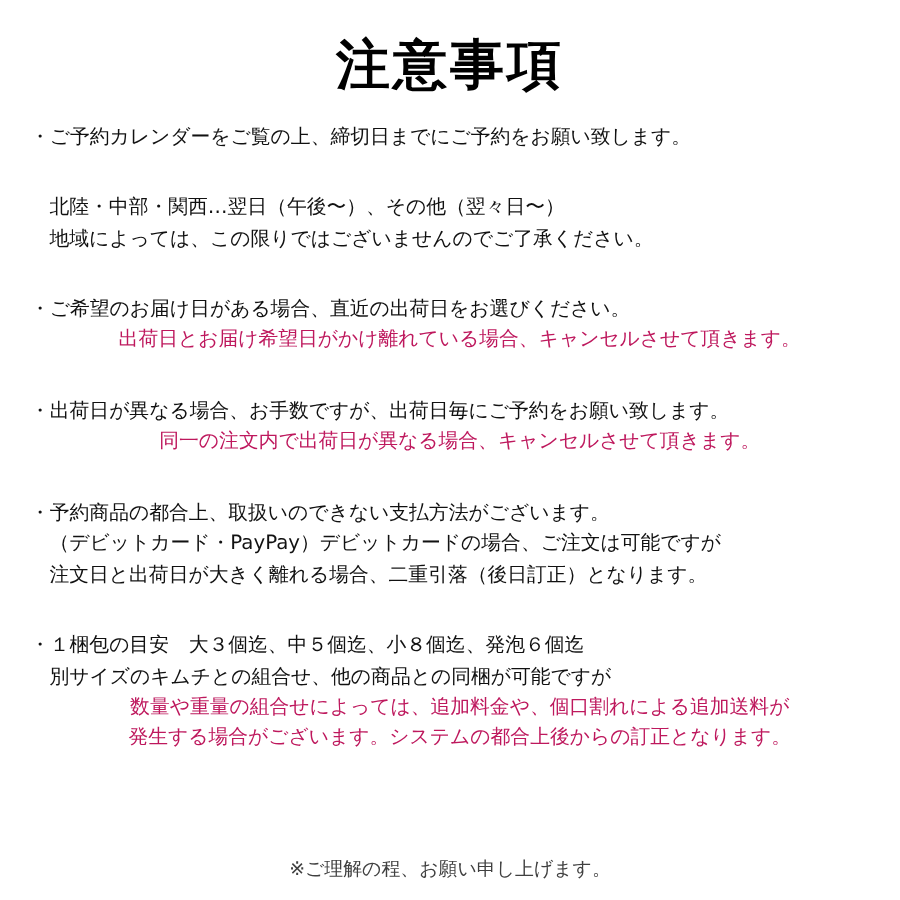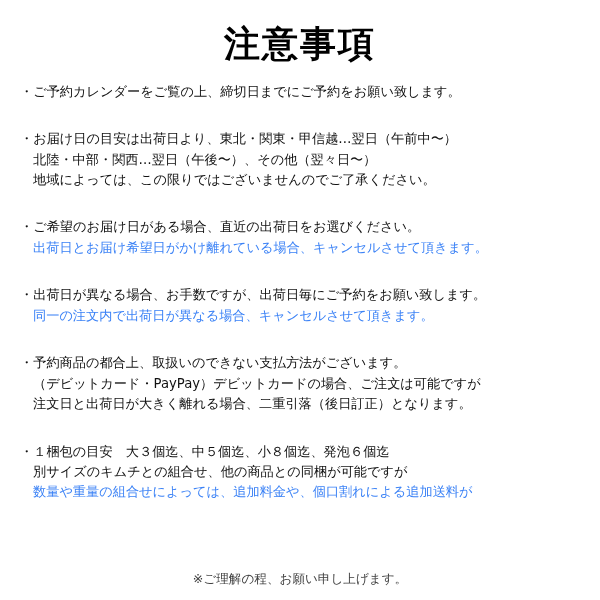--- a/index.html
+++ b/index.html
@@ -43,21 +43,22 @@
     line-height: 1.55;
     color: #111111;
   }
   .line {
     white-space: nowrap;
   }
   .indent {
     padding-left: 13px;
   }
   .warn {
-    color: #3b82f6;
+    color: #be185d;
+    text-align: center;
   }
   .footer {
     text-align: center;
     font-size: 12.6px;
     color: #404040;
     margin-top: 8px;
     margin-bottom: 4px;
   }
 </style>
 </head>
@@ -67,21 +68,20 @@
 
   <div class="title">注意事項</div>
 
   <div class="body">
 
     <div class="item">
       <div class="line">・ご予約カレンダーをご覧の上、締切日までにご予約をお願い致します。</div>
     </div>
 
     <div class="item">
-      <div class="line">・お届け日の目安は出荷日より、東北・関東・甲信越…翌日（午前中〜）</div>
       <div class="line indent">北陸・中部・関西…翌日（午後〜）、その他（翌々日〜）</div>
       <div class="line indent">地域によっては、この限りではございませんのでご了承ください。</div>
     </div>
 
     <div class="item">
       <div class="line">・ご希望のお届け日がある場合、直近の出荷日をお選びください。</div>
       <div class="line indent warn">出荷日とお届け希望日がかけ離れている場合、キャンセルさせて頂きます。</div>
     </div>
 
     <div class="item">
@@ -92,19 +92,20 @@
     <div class="item">
       <div class="line">・予約商品の都合上、取扱いのできない支払方法がございます。</div>
       <div class="line indent">（デビットカード・PayPay）デビットカードの場合、ご注文は可能ですが</div>
       <div class="line indent">注文日と出荷日が大きく離れる場合、二重引落（後日訂正）となります。</div>
     </div>
 
     <div class="item">
       <div class="line">・１梱包の目安　大３個迄、中５個迄、小８個迄、発泡６個迄</div>
       <div class="line indent">別サイズのキムチとの組合せ、他の商品との同梱が可能ですが</div>
       <div class="line indent warn">数量や重量の組合せによっては、追加料金や、個口割れによる追加送料が</div>
+      <div class="line indent warn">発生する場合がございます。システムの都合上後からの訂正となります。</div>
     </div>
 
   </div>
 
   <div class="footer">※ご理解の程、お願い申し上げます。</div>
 
 </div>
 
 </body></html>

